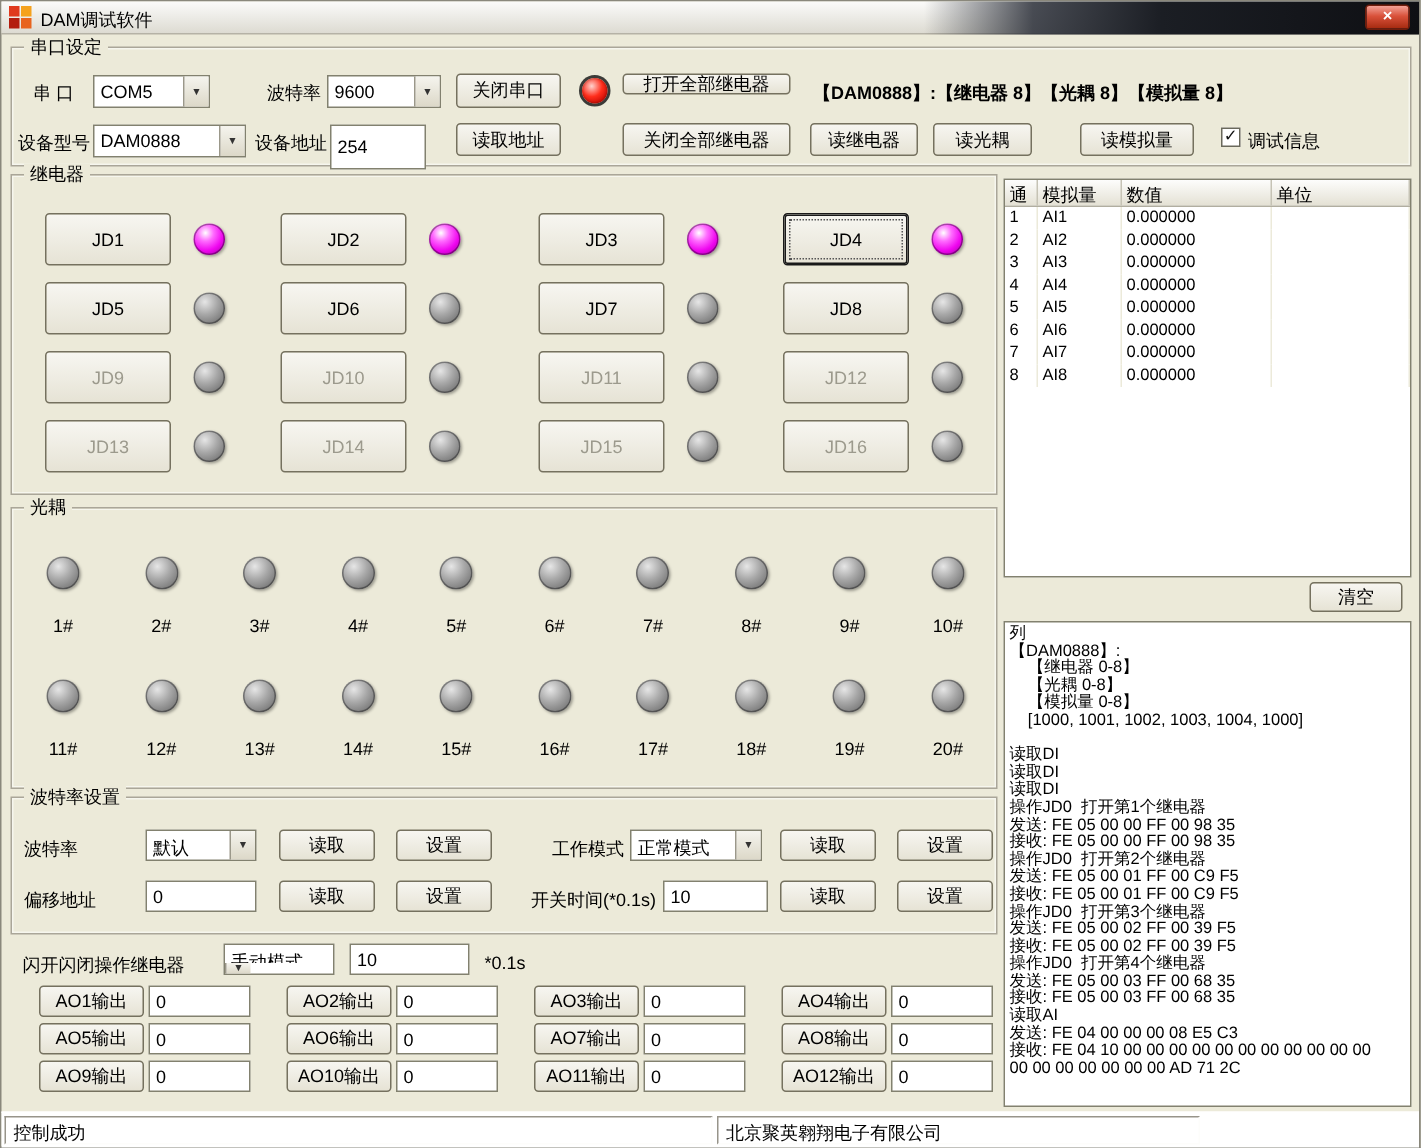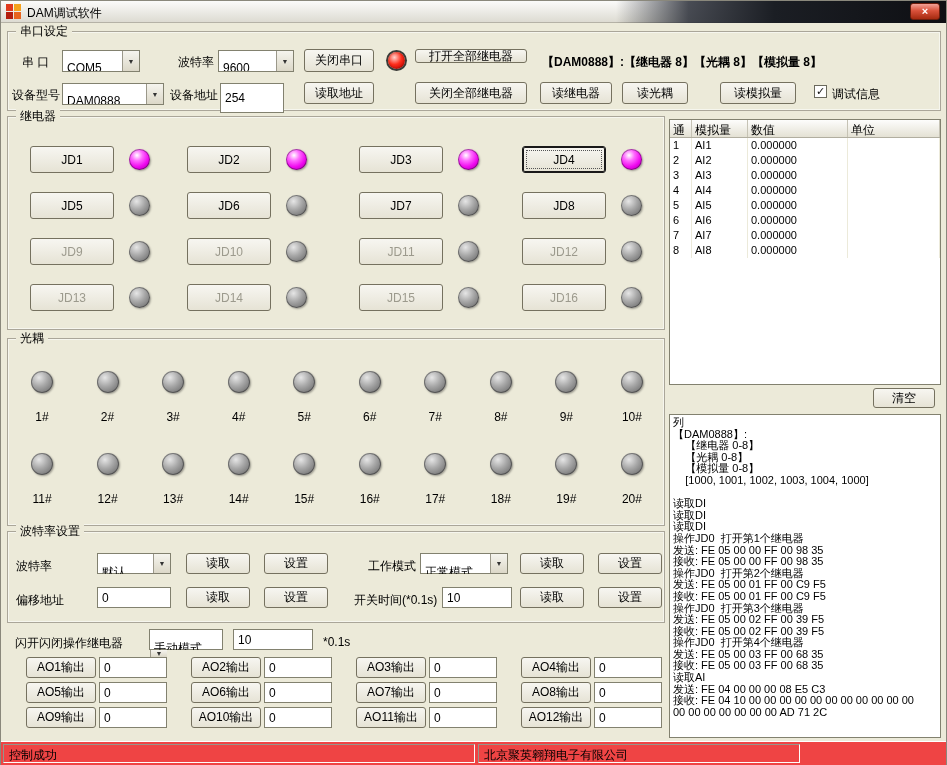--- a/index.html
+++ b/index.html
@@ -25,21 +25,21 @@
     color:#fff; font-weight:bold; font-size:11px; text-align:center; line-height:15px; }
 
   
   .group { position:absolute; border:1px solid #aaa699; box-shadow:inset 0 0 0 1px rgba(255,255,255,.55); }
   .glabel { position:absolute; top:-8px; left:8px; background:#ecead9; padding:0 4px; line-height:15px; }
   .btn { position:absolute; display:flex; align-items:center; justify-content:center;
     background:linear-gradient(#f7f6f1,#e6e3d5); border:1px solid #75715f; border-radius:3px;
     font-family:inherit; font-size:12px; color:#000; cursor:default; }
   .lbl { position:absolute; white-space:nowrap; }
   .combo { position:absolute; height:22px; background:#fff; border:1px solid #82816f; display:flex; }
-  .combo .val { flex:1; padding:10px 4px; white-space:nowrap; overflow:hidden; }
+  .combo .val { flex:1; padding:3px 4px; white-space:nowrap; overflow:hidden; }
   .combo .arrow { width:17px; background:linear-gradient(#f5f4ee,#dcd8c8); border-left:1px solid #9b988a;
     font-size:7px; color:#333; display:flex; align-items:center; justify-content:center; }
   .tin { position:absolute; height:30px; background:#fff; border:1px solid #82816f;
     padding:2px 4px; font-family:inherit; font-size:12px; }
   .light { width:21px; height:21px; border-radius:50%;
     background:radial-gradient(circle at 36% 30%, #e6e6e6, #a8a8a8 42%, #6d6d6d 88%);
     box-shadow:inset 0 0 0 1px rgba(0,0,0,.35), 1px 1px 2px rgba(0,0,0,.35); }
   .light[data-state="on"] { background:radial-gradient(circle at 38% 30%, #ffffff, #ff6bff 28%, #ef06ef 60%, #9c009c 96%); }
   .com-light { position:absolute; width:17px; height:17px; border-radius:50%;
     background:radial-gradient(circle at 38% 32%, #ffd2cd, #ff2e1c 45%, #bd0500 85%);
@@ -49,21 +49,21 @@
 
   
   #serial-group { left:6px; top:30px; width:934px; height:80px; }
   .device-info { font-weight:bold; }
 
   
   #relay-group { left:6px; top:115px; width:658px; height:214px; }
   .relay-grid { position:absolute; left:22px; top:29px; width:632px; display:grid;
     grid-template-columns:157px 172px 163px 140px; row-gap:19px; }
   .relay-cell { display:flex; align-items:center; gap:15px; height:27px; }
-  .relay-btn { position:static; width:84px; height:27px; }
+  .relay-btn { position:static; width:84px; height:35px; }
   .relay-btn[data-flags~="disabled"] { color:#9c9a8d; }
   .relay-btn[data-flags~="focused"] { border:1px solid #191919; box-shadow:inset 0 0 0 1px #191919;
     outline:1px dotted #555; outline-offset:-5px; }
 
   
   .analog-panel { position:absolute; left:668px; top:118px; width:272px; height:266px;
     background:#fff; border:1px solid #82816f; overflow:hidden; }
   .ahead { display:flex; height:18px; background:linear-gradient(#fdfdfc,#e4e1d4); border-bottom:1px solid #b1aea0; }
   .ahead .hc { padding:2px 3px; border-right:1px solid #c6c3b5; overflow:hidden; white-space:nowrap; }
   .c-ch{ width:22px; } .c-nm{ width:56px; } .c-vl{ width:100px; } .c-un{ flex:1; }
@@ -88,21 +88,21 @@
   .ao-in { position:static; width:68px; height:21px; background:#fff; border:1px solid #82816f;
     padding:2px 4px; font-family:inherit; font-size:12px; }
 
   
   .log-panel { position:absolute; left:668px; top:413px; width:272px; height:324px;
     background:#fff; border:1px solid #82816f; overflow:hidden; }
   .log-pre { white-space:pre-wrap; word-break:break-all; font-family:"Liberation Sans","DejaVu Sans",sans-serif;
     font-size:11px; line-height:11.6px; padding:2px 3px; }
 
   
-  .statusbar { position:absolute; left:0; top:740px; width:945px; height:24px; background:#ef4444;
+  .statusbar { position:absolute; left:0; top:740px; width:945px; height:24px; background:#ffffff;
     display:flex; gap:3px; padding:2px 2px 2px 2px; border-top:1px solid #fff; }
   .spanel { border:1px solid; border-color:#97948a #fdfdfb #fdfdfb #97948a; padding:2px 5px;
     white-space:nowrap; overflow:hidden; }
   .sp1 { width:472px; } .sp2 { width:322px; } .sp3 { flex:1;margin-top:31px; }
 </style>
 </head>
 <body>
 
 <div class="win">
 

